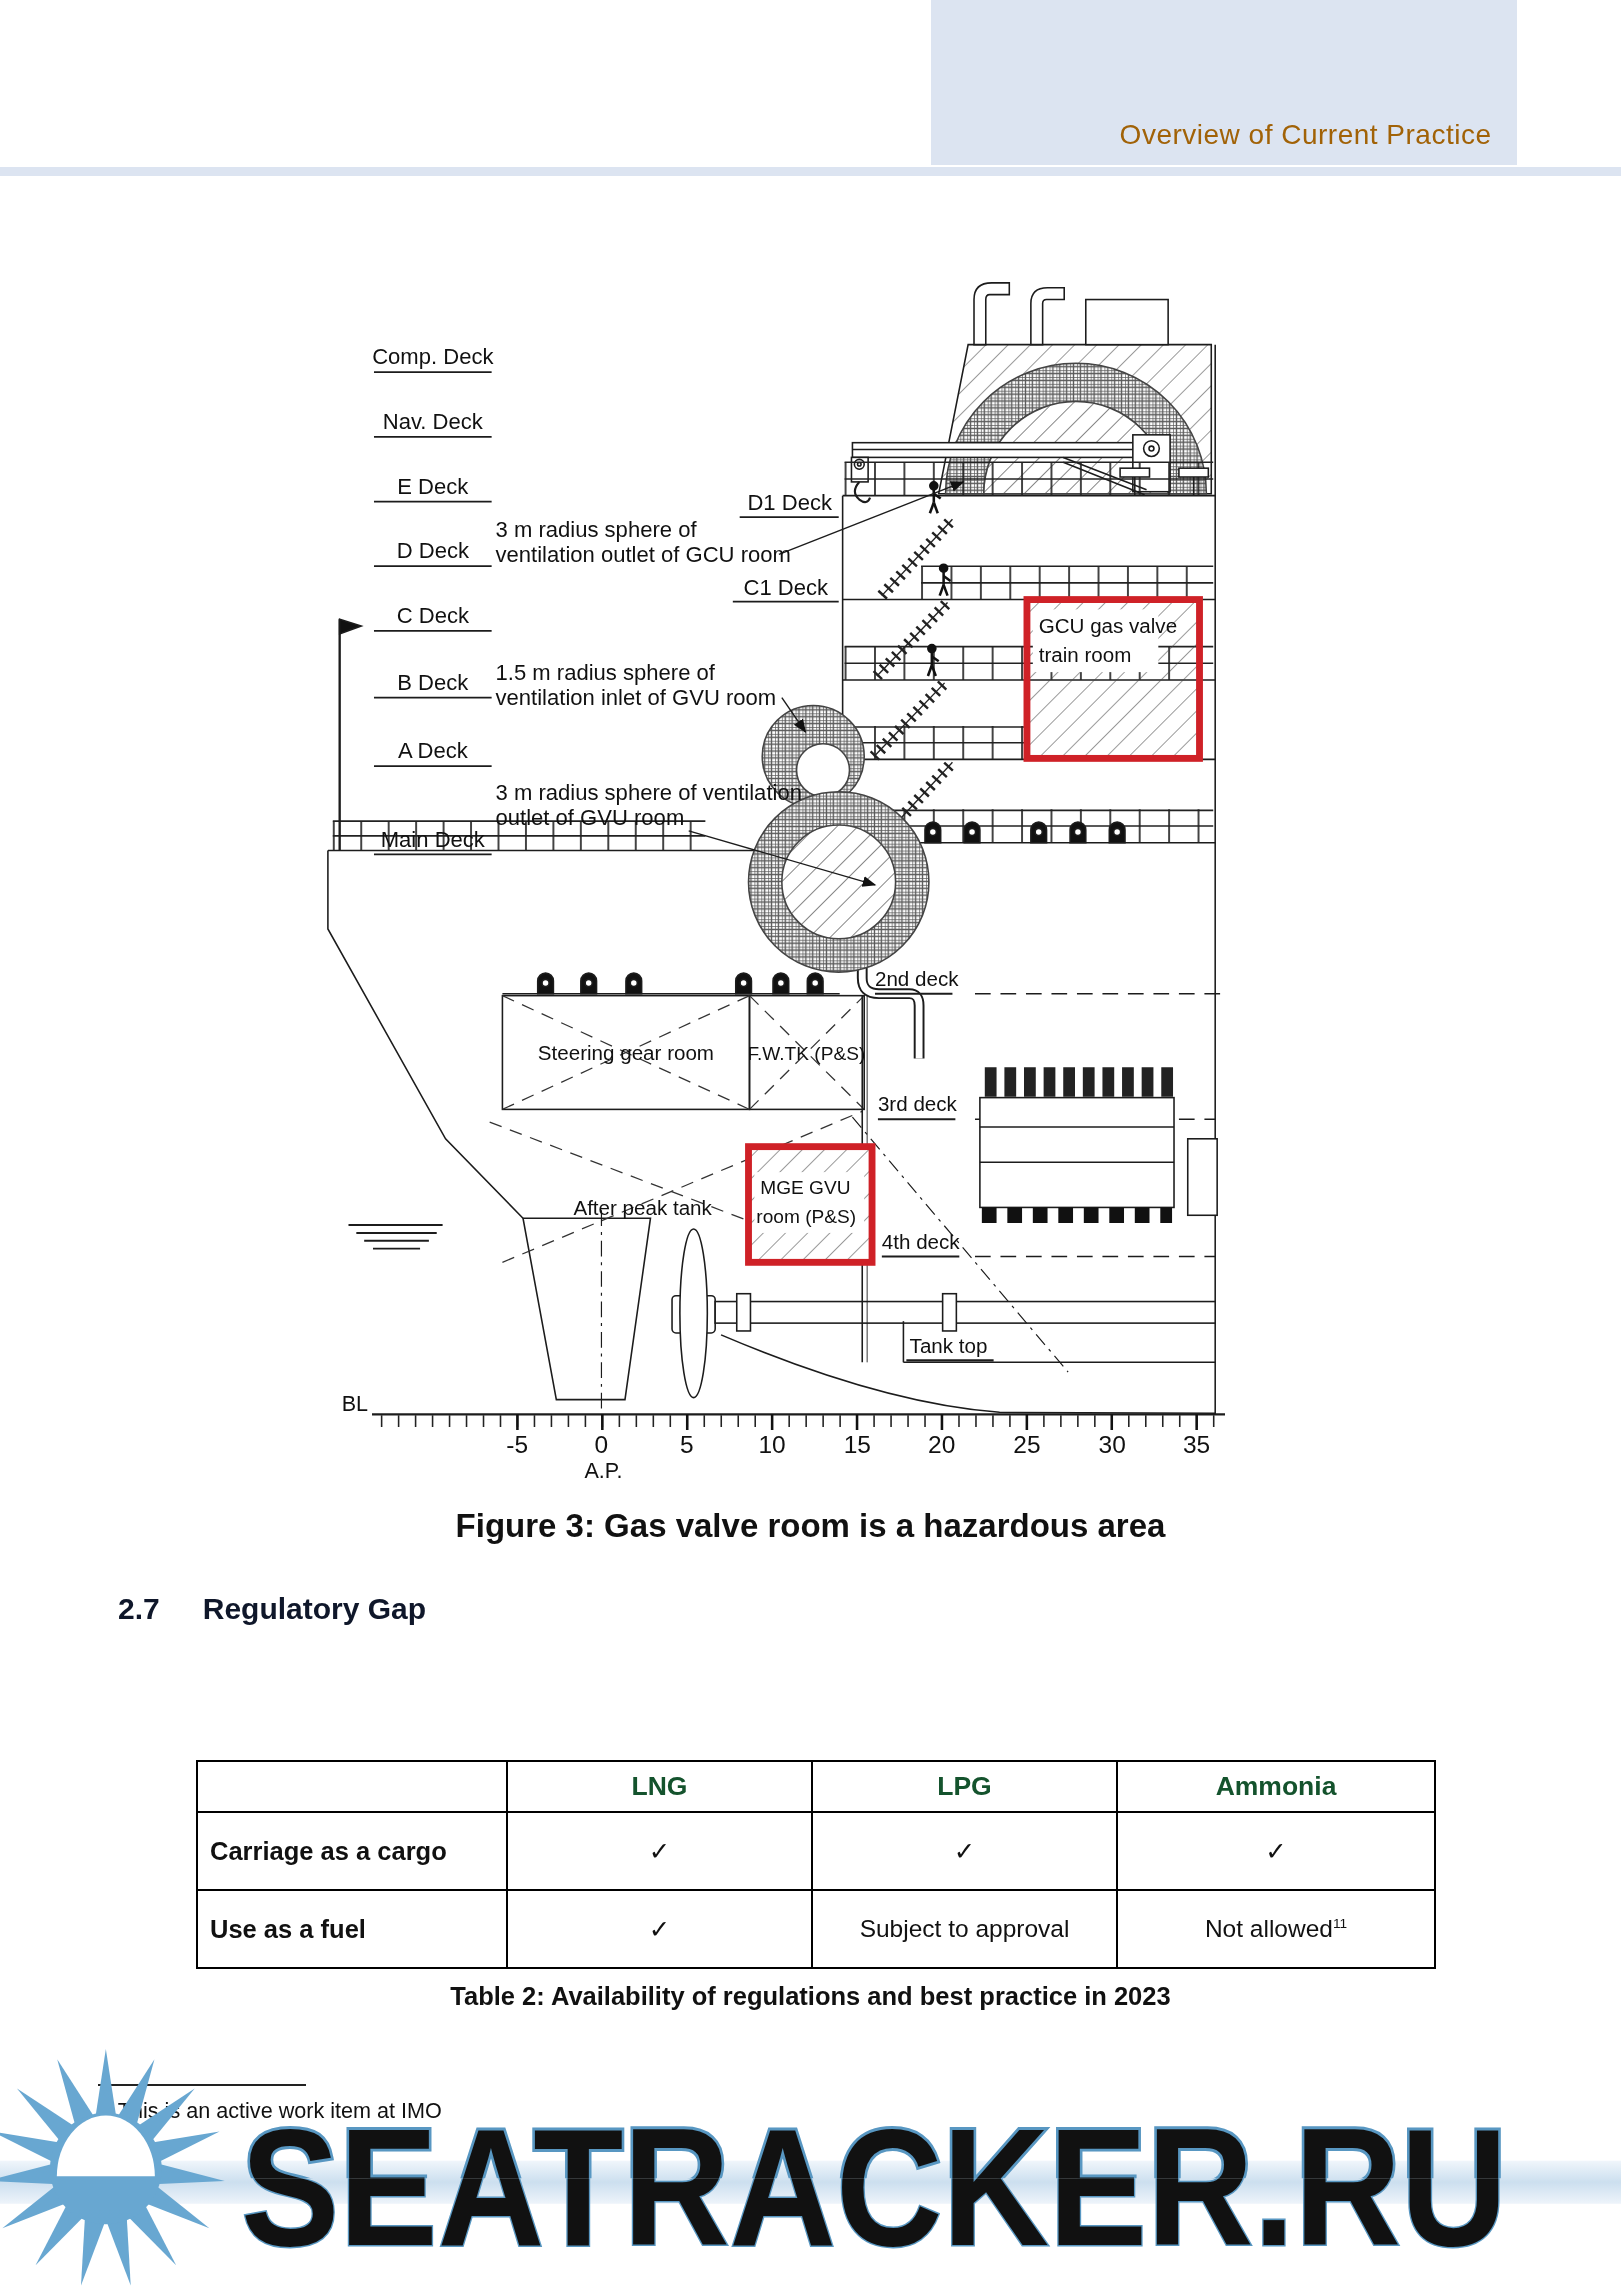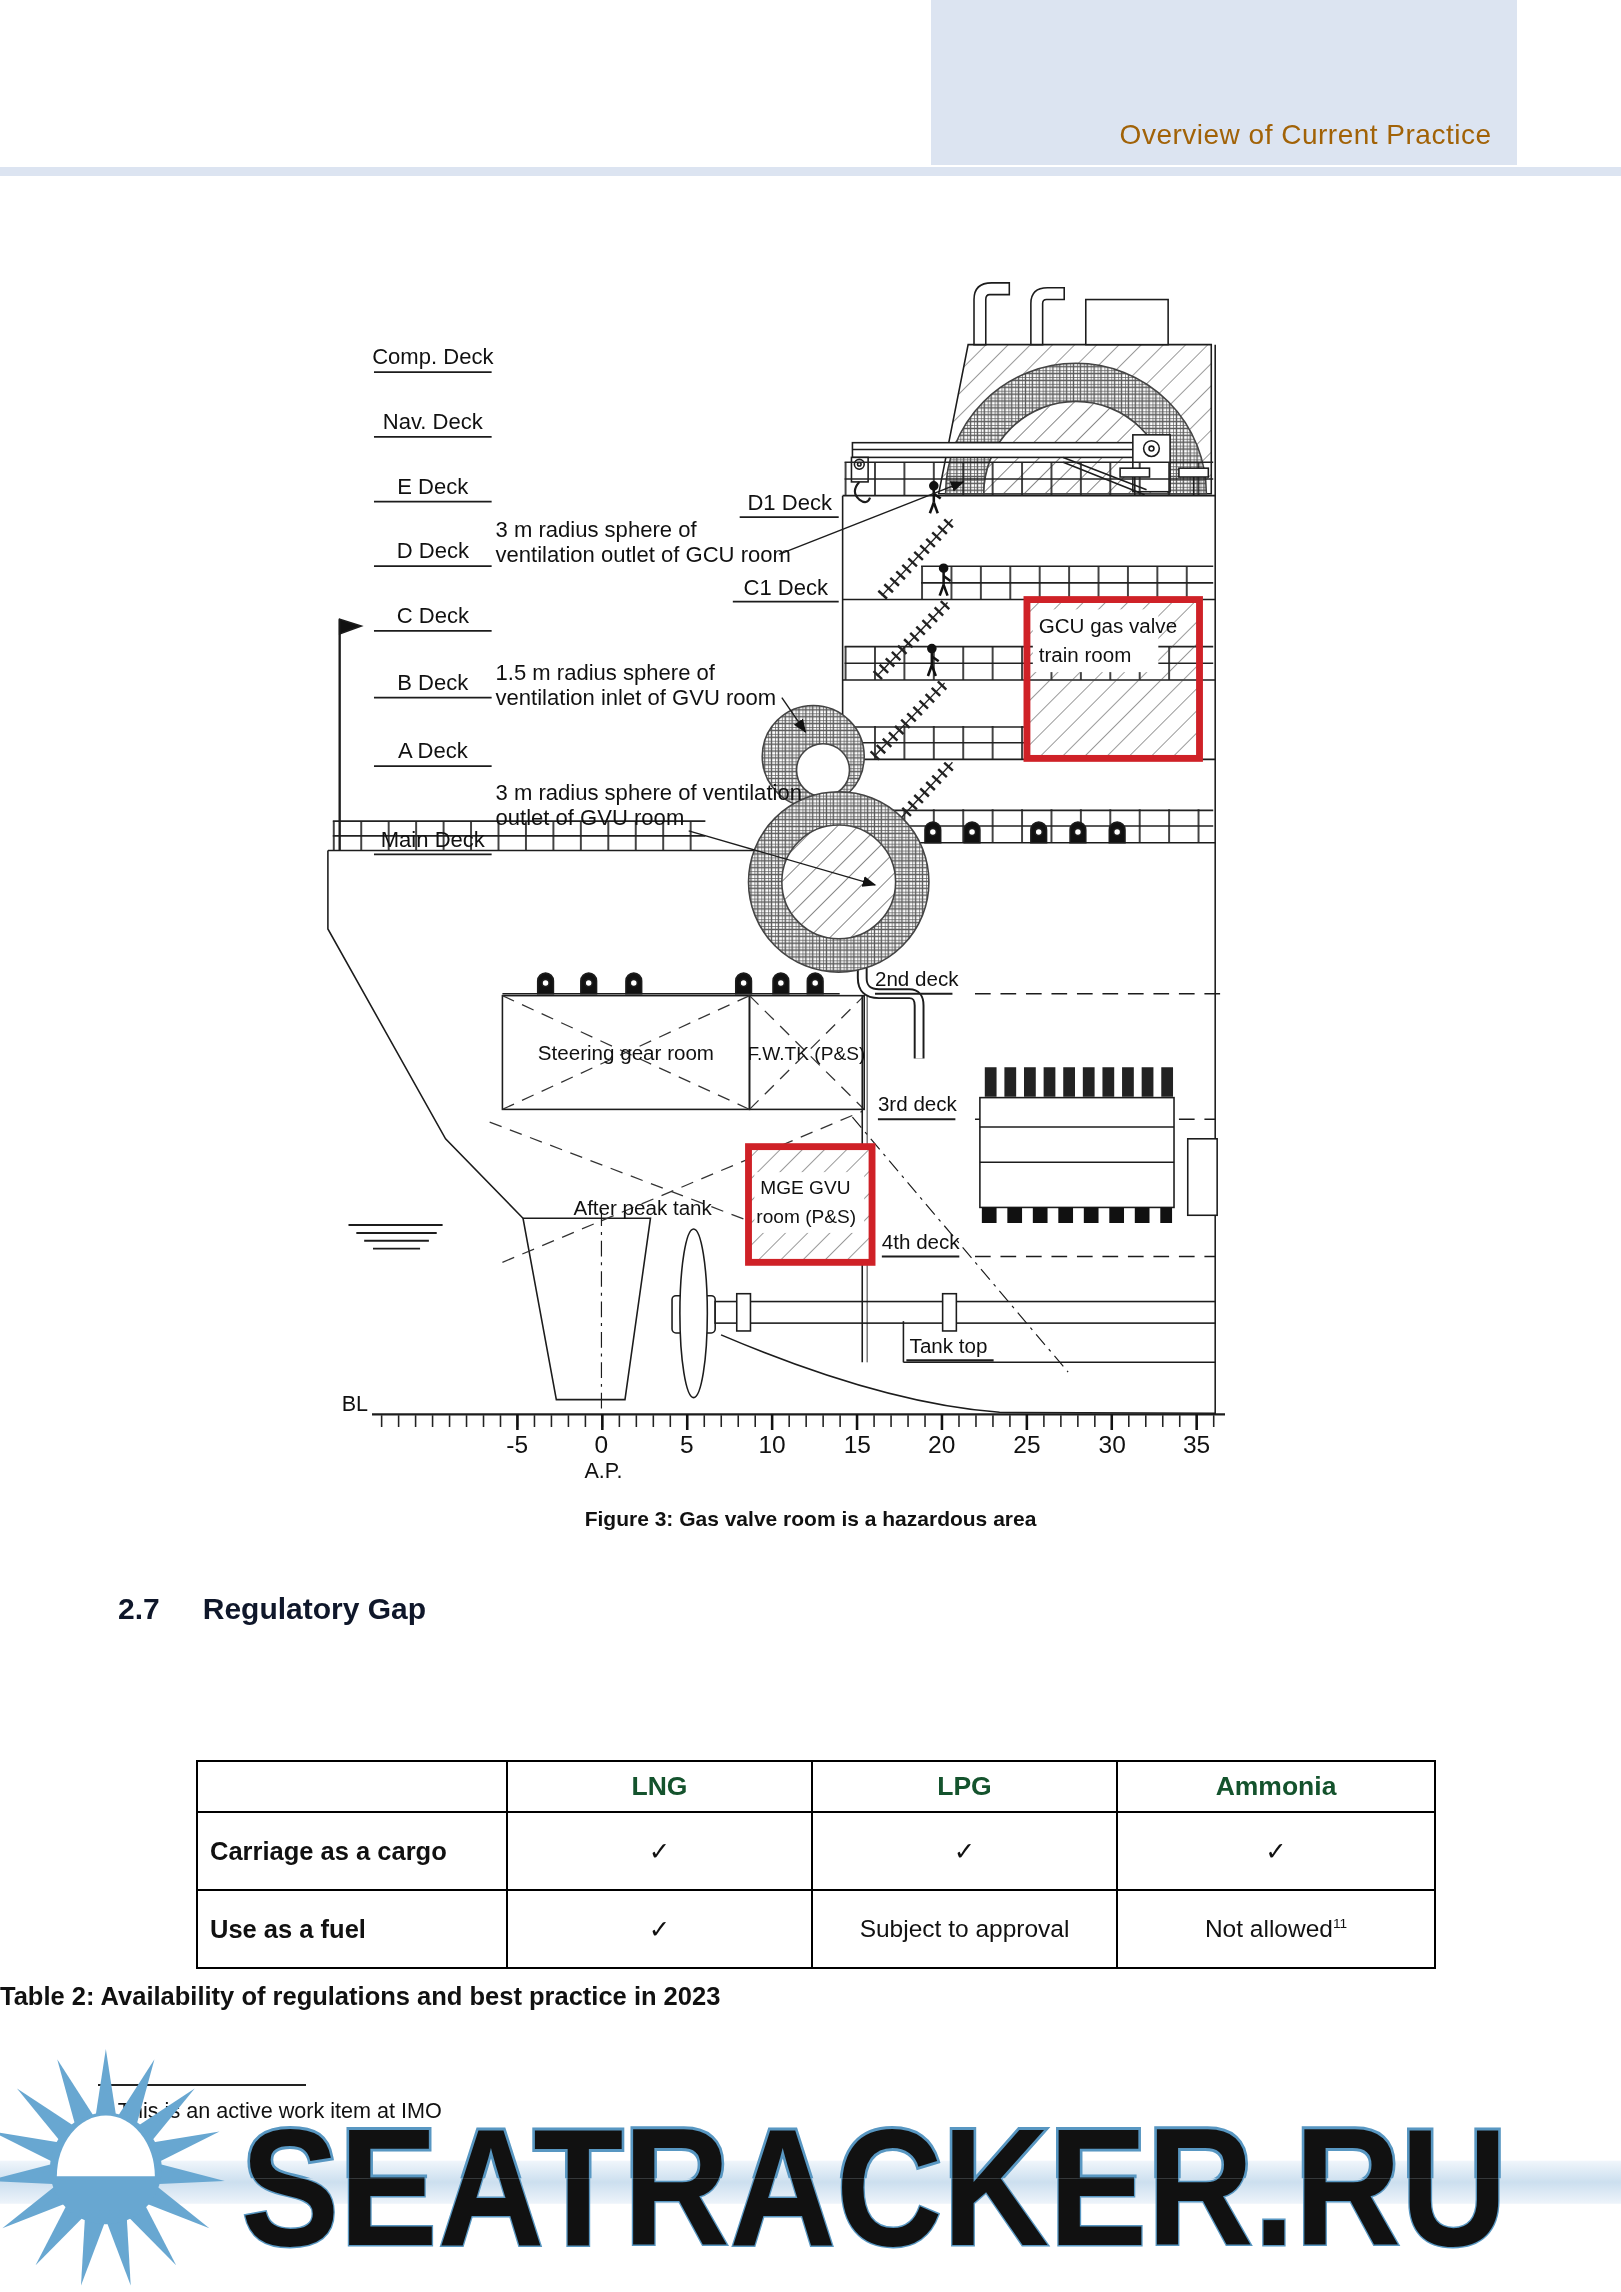--- a/index.html
+++ b/index.html
@@ -5,33 +5,33 @@
   html,body{margin:0;padding:0;}
   .page{position:relative;width:1621px;height:2293px;background:#fff;overflow:hidden;
         font-family:"Liberation Sans",sans-serif;color:#111;}
   
   .hdr-block{position:absolute;left:931px;top:0;width:586px;height:165px;background:#dce4f1;
              display:flex;align-items:flex-end;justify-content:flex-end;padding:0 25.5px 13.7px 0;box-sizing:border-box;}
   .hdr-title{font-size:28px;color:#a16207;letter-spacing:0.5px;font-weight:400;margin-top:8px;}
   .hdr-band{position:absolute;left:0;top:167px;width:1621px;height:8.8px;background:#dce4f1;}
   
   .fig-caption{position:absolute;left:0;top:1507px;width:1621px;text-align:center;
-               font-weight:bold;font-size:21px;}
+               font-weight:bold;font-size:33px;}
   .sec-head{position:absolute;left:118px;top:1592px;display:flex;gap:43px;
             color:#0f172a;font-weight:bold;font-size:30px;}
   .para{position:absolute;left:118px;top:1658px;width:1386px;font-size:25px;line-height:37px;color:#101010;}
   
   .tbl{position:absolute;left:196px;top:1760px;border-collapse:collapse;table-layout:fixed;width:1237px;}
   .tbl td,.tbl th{border:2.5px solid #000;padding:0;}
   .tbl th{height:49px;color:#14532d;font-size:26.5px;font-weight:bold;text-align:center;}
   .tbl td{height:76px;font-size:24.5px;text-align:center;}
   .tbl td.rowlab{font-weight:bold;text-align:left;padding-left:12px;font-size:25.5px;}
   .check{font-size:25.5px;font-weight:400;}
   .tbl sup,.fnote sup{font-size:13.7px;}
-  .tbl-caption{position:absolute;left:0;top:1982px;width:1621px;font-weight:bold;font-size:25.5px;}
+  .tbl-caption{position:absolute;left:0;top:1982px;width:1621px;text-align:center;font-weight:bold;font-size:25.5px;}
   
   .fnote-rule{position:absolute;left:98px;top:2084px;width:208px;height:2px;background:#222;}
   .fnote{position:absolute;left:98px;top:2098px;font-size:21.6px;}
   .pageno{position:absolute;left:0;top:2197px;width:1621px;text-align:center;font-size:19.6px;}
   .wm{position:absolute;left:0;top:2045px;pointer-events:none;}
   svg text{font-family:"Liberation Sans",sans-serif;fill:#111;}
 </style>
 </head>
 <body>
 

